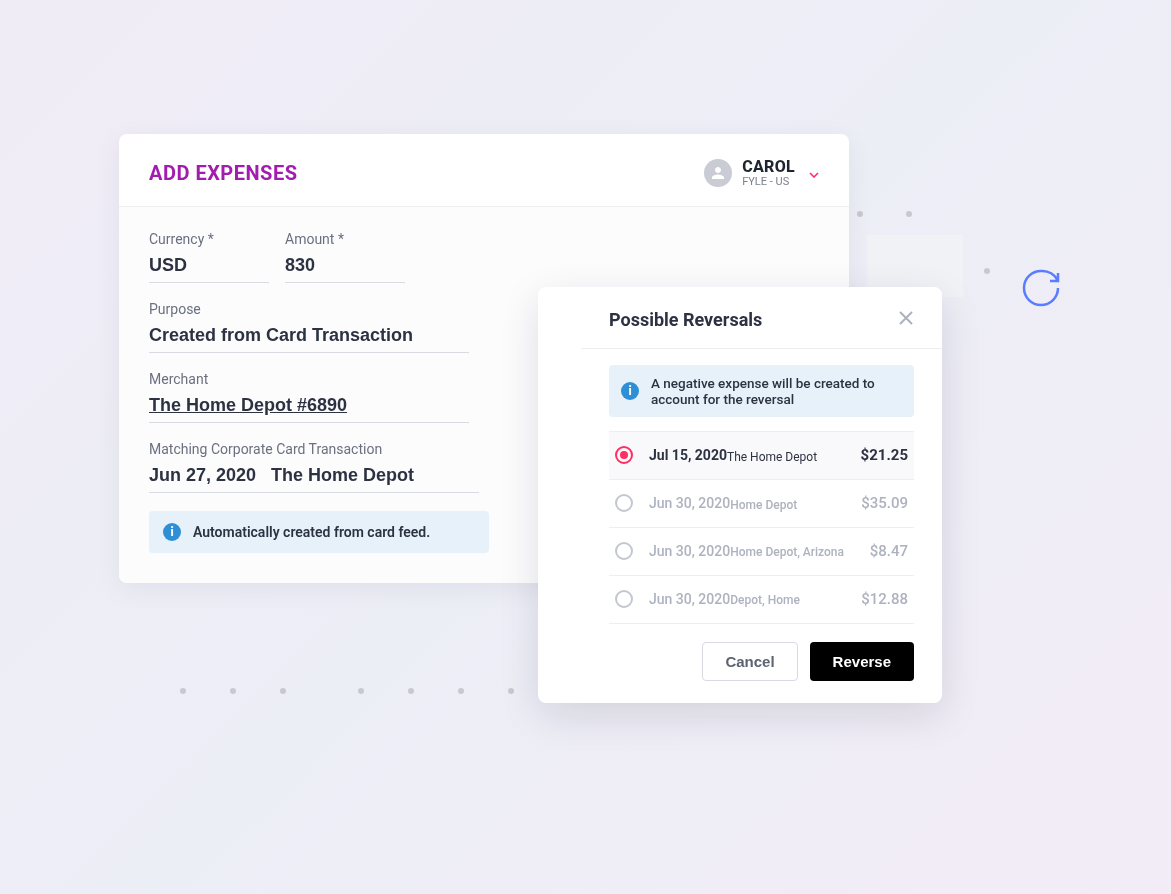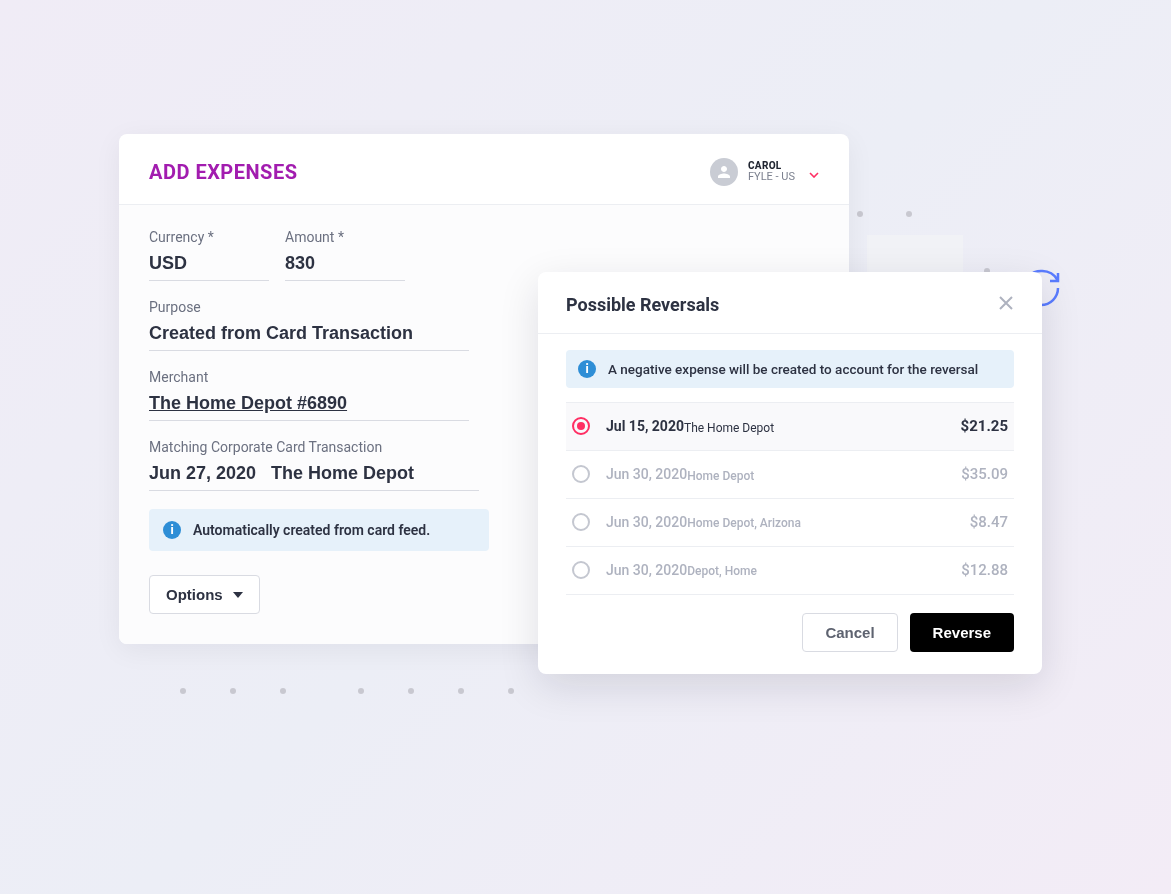--- a/index.html
+++ b/index.html
@@ -42,21 +42,21 @@
   color: #a21caf;
 }
 .user-chip { display: flex; align-items: center; gap: 10px; cursor: pointer; }
 .avatar {
   width: 28px; height: 28px; border-radius: 50%;
   background: #c9ccd4;
   display: flex; align-items: center; justify-content: center;
 }
 .avatar svg { width: 18px; height: 18px; fill: #fff; }
 .user-text { display: flex; flex-direction: column; line-height: 1.1; }
-.user-name { font-size: 10px; font-weight: 800; color: #1f2430; letter-spacing: 0.3px; }
+.user-name { font-size: 16px; font-weight: 800; color: #1f2430; letter-spacing: 0.3px; }
 .user-org { font-size: 11px; color: #7c818f; }
 .chev-down { margin-left: 4px; }
 
 .exp-body { padding: 24px 30px 30px 30px; background: #fcfcfd; border-radius: 0 0 8px 8px; }
 .row { display: flex; gap: 16px; margin-bottom: 18px; }
 .field { display: flex; flex-direction: column; }
 .field.w120 { width: 120px; }
 .field.full { width: 100%; }
 .label { font-size: 14px; color: #6b7080; margin-bottom: 6px; }
 .value {
@@ -92,25 +92,26 @@
   padding: 10px 16px; border-radius: 4px;
   font-size: 15px; color: #2d3242; font-weight: 600;
   cursor: pointer;
 }
 .tri-down { width: 0; height: 0; border-left: 5px solid transparent; border-right: 5px solid transparent; border-top: 6px solid #2d3242; }
 
 
 .modal {
   position: absolute;
   left: 538px;
-  top: 272px;
-  width: 504px;
+  top: 287px;
+  width: 404px;
   background: #fff;
   border-radius: 8px;
   box-shadow: 0 12px 40px rgba(20, 20, 40, 0.12);
+  padding-left: 43px;
 }
 .modal-header {
   display: flex; justify-content: space-between; align-items: center;
   padding: 22px 28px 18px 28px;
   border-bottom: 1px solid #eceef2;
 }
 .modal-title { font-size: 18px; font-weight: 700; color: #2d3242; }
 .close-x { cursor: pointer; color: #aeb2bf; font-size: 18px; }
 
 .modal-body { padding: 16px 28px 0 28px; }
@@ -241,24 +242,20 @@
         <span class="label">Matching Corporate Card Transaction</span>
         <input class="value" style="max-width: 330px;" value="Jun 27, 2020   The Home Depot">
       </div>
     </div>
 
     <div class="info-banner">
       <span class="info-icon">i</span>
       <span class="info-text">Automatically created from card feed.</span>
     </div>
 
-    <button class="options-btn">
-      <span>Options</span>
-      <span class="tri-down"></span>
-    </button>
   </div>
 </div>
 
 <div class="modal">
   <div class="modal-header">
     <div class="modal-title">Possible Reversals</div>
     <span class="close-x">
       <svg width="16" height="16" viewBox="0 0 16 16">
           <path d="M2 2 L14 14 M14 2 L2 14" stroke="#aeb2bf" stroke-width="2"></path>
         </svg>

